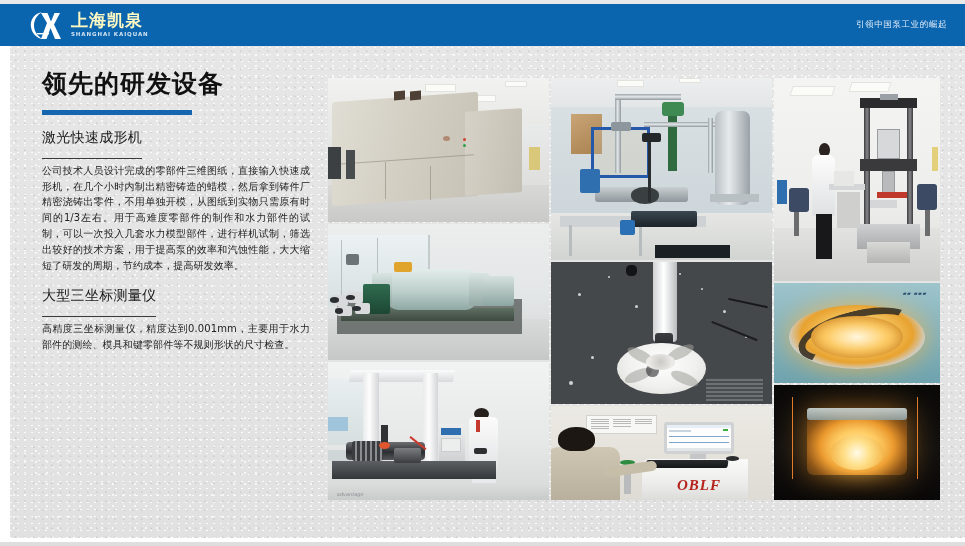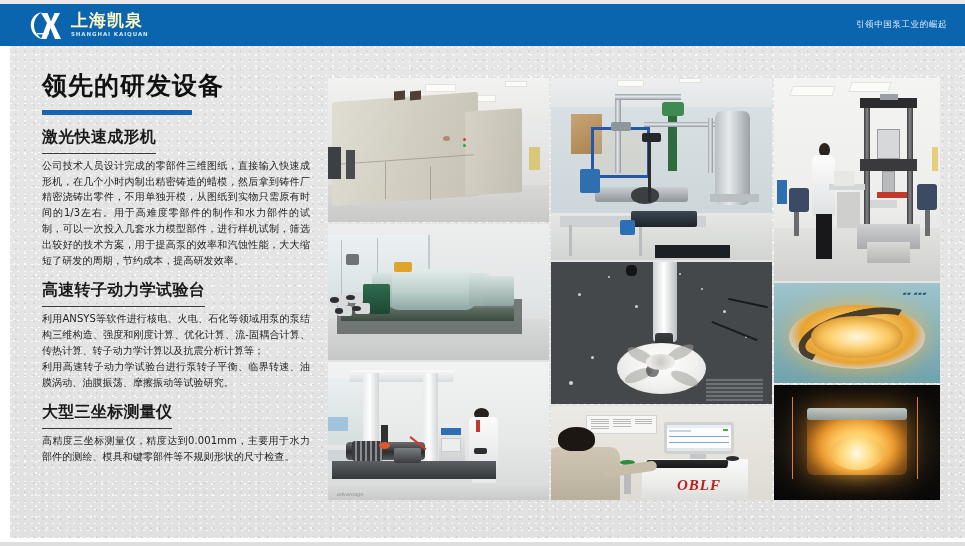--- a/index.html
+++ b/index.html
@@ -47,29 +47,30 @@
       linear-gradient(180deg,#e6e6e6 0%,#e4e4e4 55%,#e1e1e1 100%);
     background-size: 7px 7px, 9px 9px, 11px 11px, 100% 100%;
   }
   .bottomline { position:absolute; left:0; bottom:0; width:965px; height:4px; background:#dedede; }
 
   
   .leftcol { position:absolute; left:32px; top:26px; width:268px; }
   .page-title {
     font-size:25px; font-weight:700; color:#111; letter-spacing:1px;
     line-height:1.15;
+    font-family:Liberation Mono, monospace;
   }
   .title-rule { width:150px; height:5px; background:#1565b0; margin:9px 0 9px 0; }
 
   .sec { margin-top:12px; }
   .sec:first-of-type { margin-top:0; }
   .sec-head {
-    font-size:16px; font-weight:700; color:#1a1a1a;
+    font-size:14px; font-weight:400; color:#1a1a1a;
     border-bottom:1px solid #3a3a3a; display:inline-block;
-    padding-bottom:5px; margin-bottom:4px; letter-spacing:.3px;
+    padding-bottom:11px; margin-bottom:4px; letter-spacing:.3px;
   }
   .sec-body {
     font-size:10px; color:#222; line-height:1.58;
     text-align:justify; letter-spacing:.1px;
   }
 
   
   .grid { position:absolute; left:318px; top:32px; width:612px; height:422px; }
   .ph { position:absolute; overflow:hidden; }
   .ph .scene { position:absolute; inset:0; }
@@ -255,25 +256,20 @@
     <div class="leftcol">
       <div class="page-title">领先的研发设备</div>
       <div class="title-rule"></div>
 
       <div class="sec">
         <div class="sec-head">激光快速成形机</div>
         <div class="sec-body">公司技术人员设计完成的零部件三维图纸，直接输入快速成形机，在几个小时内制出精密铸造的蜡模，然后拿到铸件厂精密浇铸出零件，不用单独开模，从图纸到实物只需原有时间的1/3左右。用于高难度零部件的制作和水力部件的试制，可以一次投入几套水力模型部件，进行样机试制，筛选出较好的技术方案，用于提高泵的效率和汽蚀性能，大大缩短了研发的周期，节约成本，提高研发效率。</div>
       </div>
 
 
-      <div class="sec">
-        <div class="sec-head">高速转子动力学试验台</div>
-        <div class="sec-body" style="white-space:pre-line">利用ANSYS等软件进行核电、火电、石化等领域用泵的泵结构三维构造、强度和刚度计算、优化计算、流-固耦合计算、传热计算、转子动力学计算以及抗震分析计算等；
-利用高速转子动力学试验台进行泵转子平衡、临界转速、油膜涡动、油膜振荡、摩擦振动等试验研究。</div>
-      </div>
 
       <div class="sec">
         <div class="sec-head">大型三坐标测量仪</div>
         <div class="sec-body">高精度三坐标测量仪，精度达到0.001mm，主要用于水力部件的测绘、模具和键零部件等不规则形状的尺寸检查。</div>
       </div>
     </div>
 
     <div class="grid">
 
       <div class="ph" id="p1" style="left:0; top:0; width:221px; height:144px;">

